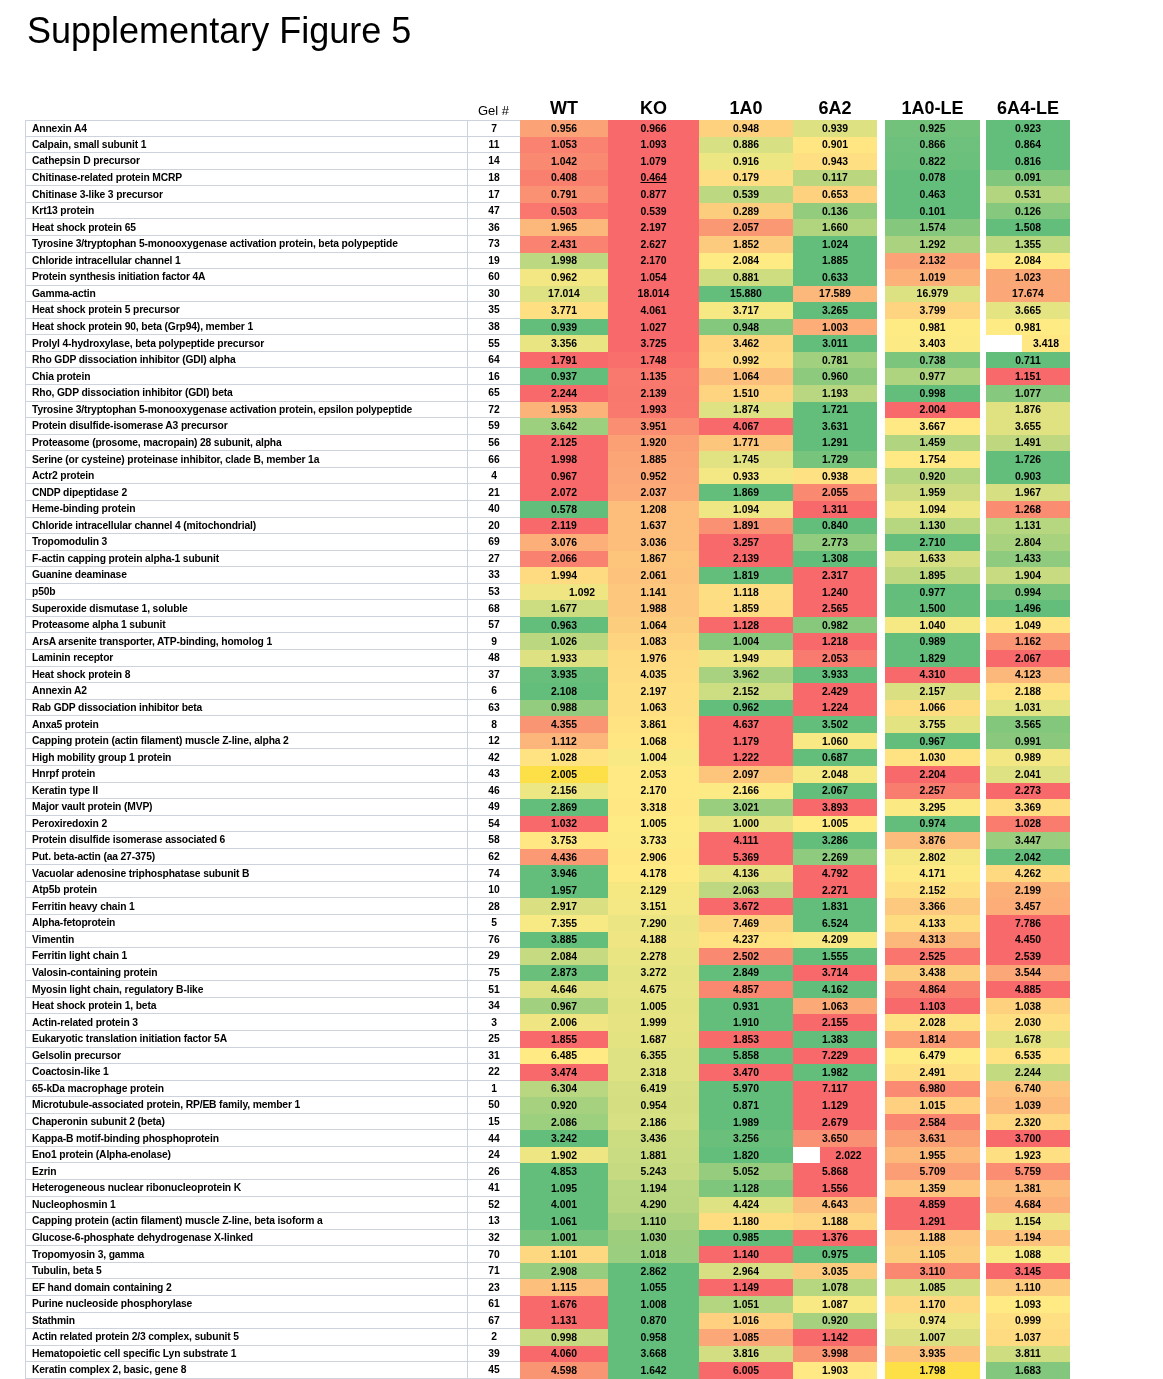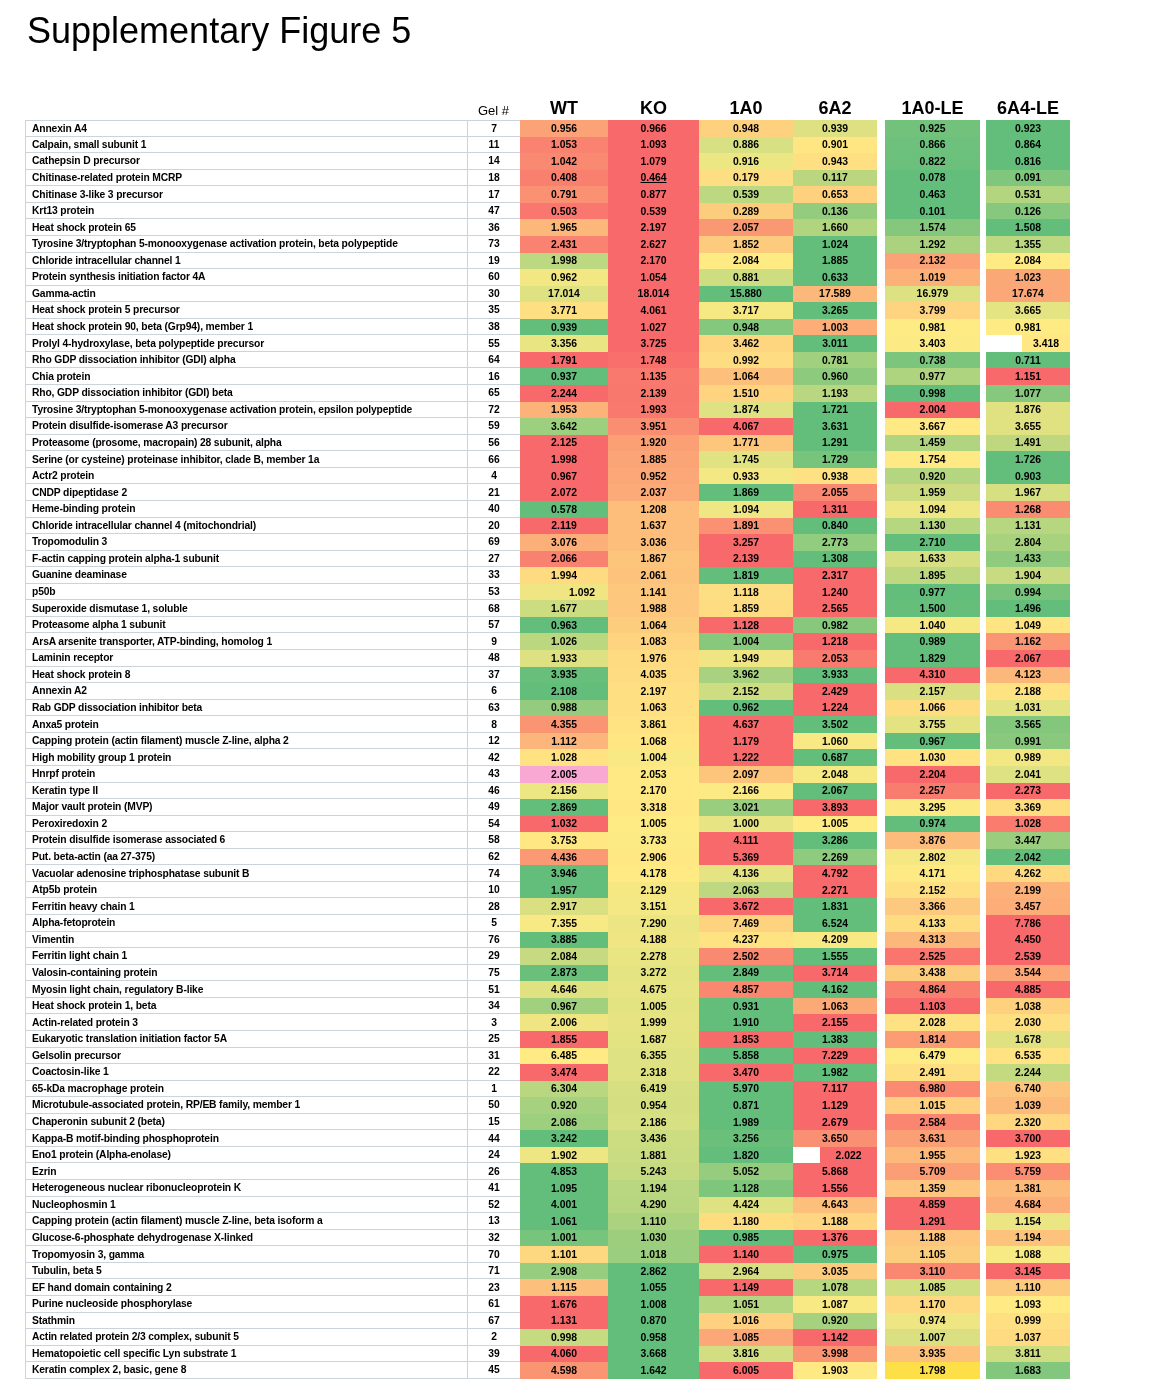--- a/index.html
+++ b/index.html
@@ -563,21 +563,21 @@
     <div class="cell val-cell" style="background: rgb(99, 190, 123);">0.687</div>
     <div class="spacer"></div>
     <div class="cell val-cell" style="background: rgb(255, 226, 130);">1.030</div>
     <div class="spacer"></div>
     <div class="cell val-cell" style="background: rgb(242, 231, 131);">0.989</div>
   </div>
 
   <div class="data-row">
     <div class="cell name-cell">Hnrpf protein</div>
     <div class="cell gel-cell">43</div>
-    <div class="cell val-cell" style="background: #f9a8d4;">2.005</div>
+    <div class="cell val-cell" style="background: #fde047;">2.005</div>
     <div class="cell val-cell" style="background: rgb(255, 233, 132);">2.053</div>
     <div class="cell val-cell" style="background: rgb(253, 196, 124);">2.097</div>
     <div class="cell val-cell" style="background: rgb(246, 233, 132);">2.048</div>
     <div class="spacer"></div>
     <div class="cell val-cell" style="background: rgb(248, 105, 107);">2.204</div>
     <div class="spacer"></div>
     <div class="cell val-cell" style="background: rgb(222, 226, 130);">2.041</div>
   </div>
 
   <div class="data-row">

